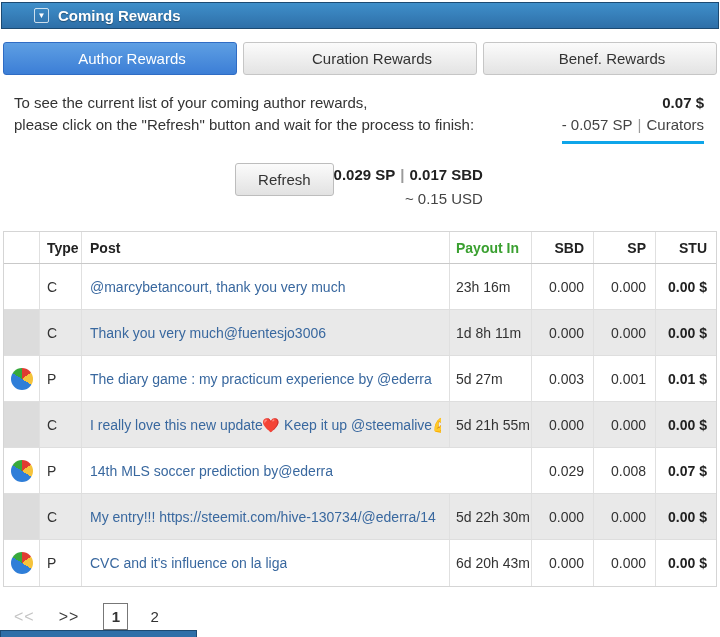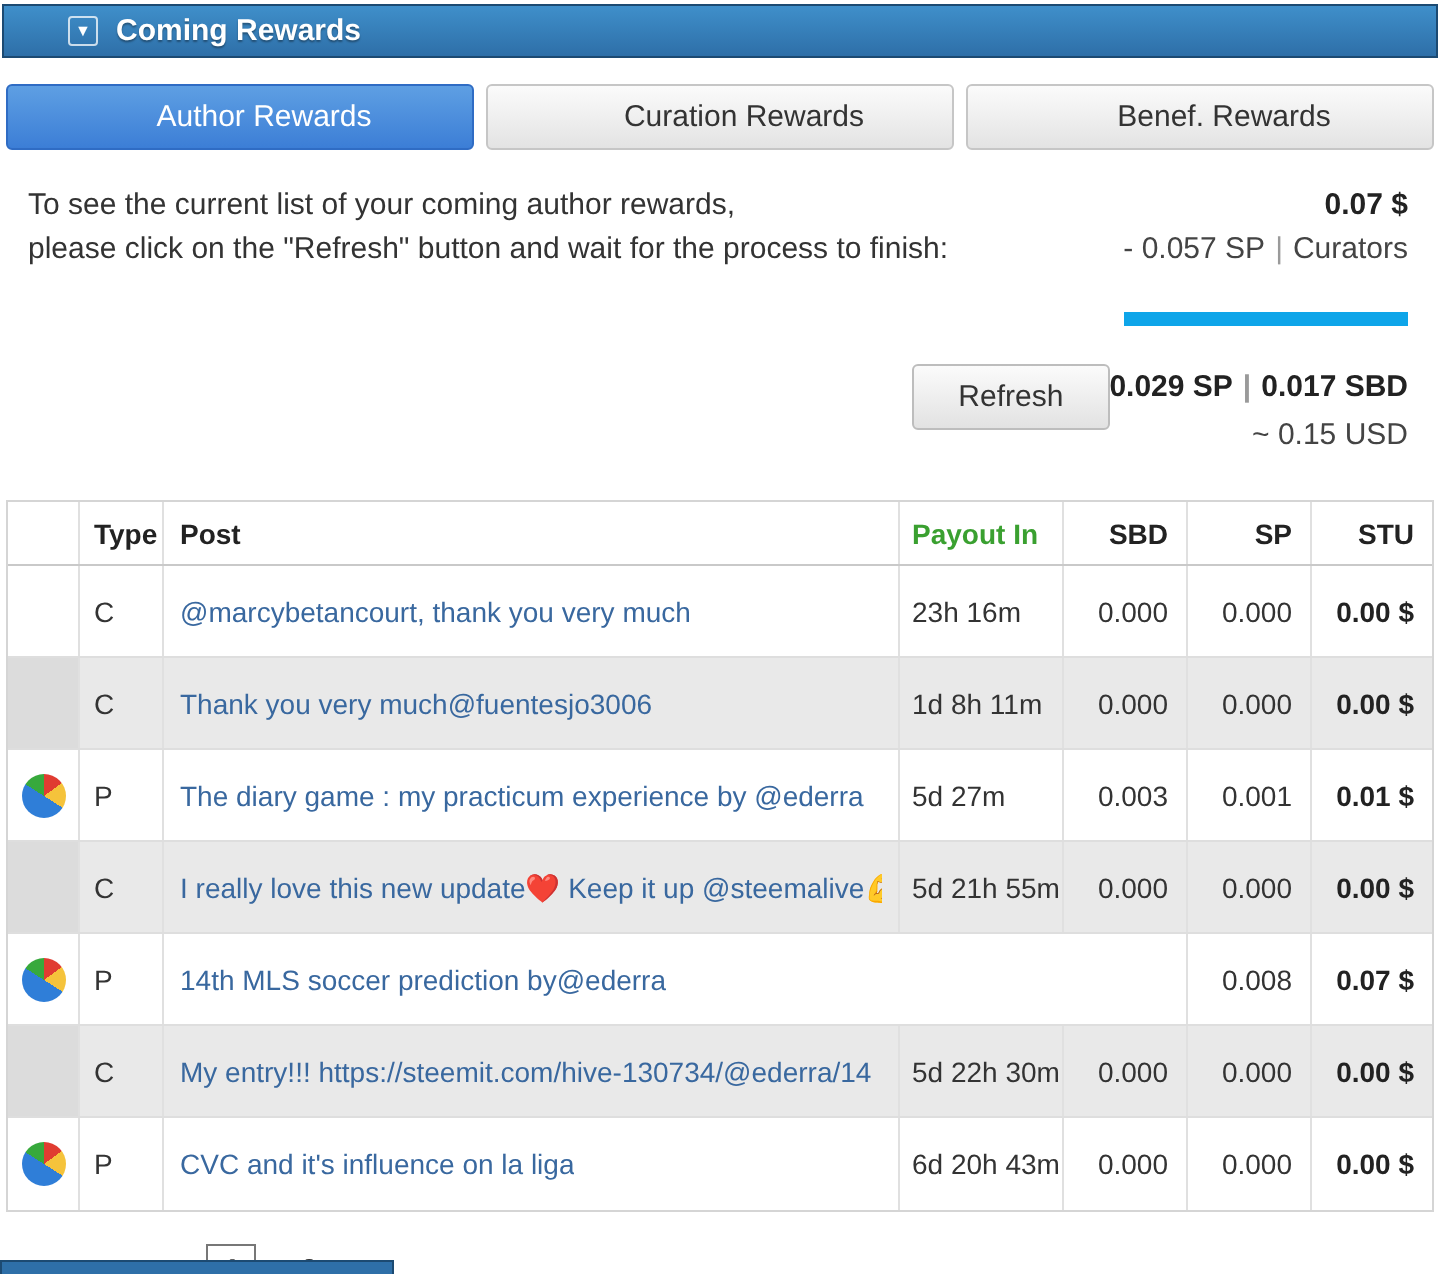--- a/index.html
+++ b/index.html
@@ -75,27 +75,27 @@
   }
 
   
   .info-row {
     margin: 17px 16px 0 14px;
     display: flex; justify-content: space-between;
   }
   .info-text { font-size: 15px; color: #333; line-height: 22px; }
   .info-totals { text-align: right; font-size: 15px; line-height: 22px; }
   .usd-total { font-weight: bold; color: #222; }
-  .sp-cur { color: #444; padding-bottom: 20px; border-bottom: 7px solid #0ea5e9; }
+  .sp-cur { color: #444; padding-bottom: 5px; border-bottom: 3px solid #0ea5e9; }
   .pipe { color: #9a9a9a; padding: 0 5px; }
 
   
   .refresh-row {
     margin: 19px 16px 0 14px;
-    display: flex; justify-content: flex-end; align-items: flex-start;
+    display: flex; justify-content: center; align-items: flex-start;
   }
   .refresh-btn {
     font-family: inherit;
     font-size: 15px; color: #333;
     background: linear-gradient(#fbfbfb, #e2e2e2);
     border: 1px solid #bdbdbd;
     border-radius: 3px;
     padding: 7px 22px;
     cursor: pointer;
   }
@@ -281,20 +281,21 @@
     <div class="cell c-stu stu">0.00 $</div>
   </div>
       <div class="trow">
     <div class="cell c-icon">
           <span class="pie"></span>
         </div>
     <div class="cell c-type">P</div>
     <div class="cell c-post">
           <a class="post-link">14th MLS soccer prediction by@ederra</a>
         </div>
+    <div class="cell c-sp">0.029</div>
     <div class="cell c-sbd">0.008</div>
     <div class="cell c-stu stu">0.07 $</div>
   </div>
       <div class="trow alt">
     <div class="cell c-icon">
           <span class="pie" style="visibility: hidden;"></span>
         </div>
     <div class="cell c-type">C</div>
     <div class="cell c-post">
           <a class="post-link">My entry!!! https://steemit.com/hive-130734/@ederra/14</a>

